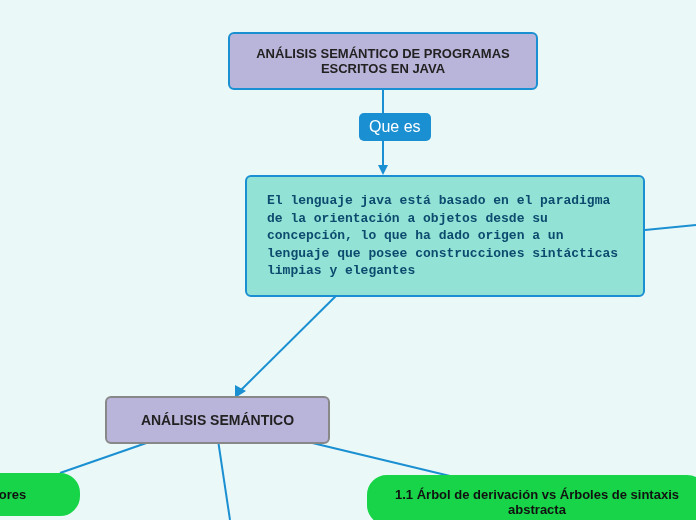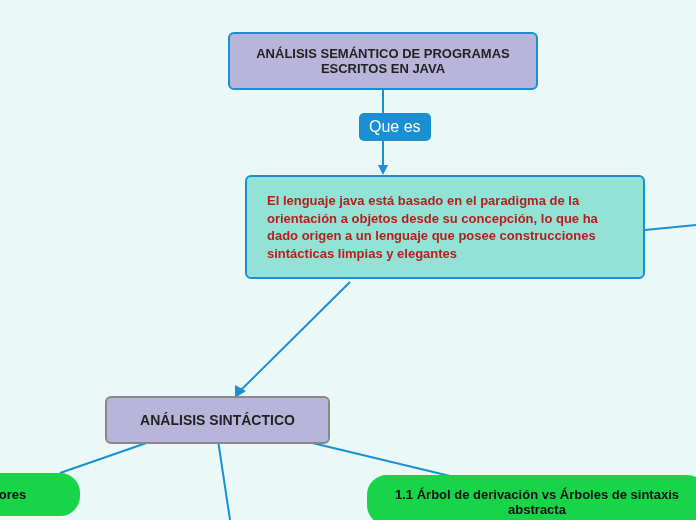--- a/index.html
+++ b/index.html
@@ -24,28 +24,29 @@
       background: #b9b4d9;
       border-color: #1a8fd1;
       color: #222;
       left: 228px;
       top: 32px;
       width: 310px;
     }
     .node-desc {
       background: #92e3d6;
       border-color: #1a8fd1;
-      color: #b91c1c;
+      color: #0c4a6e;
       left: 245px;
       top: 175px;
       width: 400px;
       text-align: left;
       padding: 15px 20px;
       font-size: 13px;
       line-height: 1.35;
+      font-family: Liberation Mono, monospace;
     }
     .node-analysis {
       background: #b9b4d9;
       border-color: #888;
       color: #222;
       left: 105px;
       top: 396px;
       width: 225px;
       padding: 14px 18px;
       font-size: 14px;
@@ -130,21 +131,21 @@
 
 <div class="edge-label edge-label-quees">
   <span>Que es</span>
 </div>
 
 <div class="node node-desc">
   <span>El lenguaje java está basado en el paradigma de la orientación a objetos desde su concepción, lo que ha dado origen a un lenguaje que posee construcciones sintácticas limpias y elegantes</span>
 </div>
 
 <div class="node node-analysis">
-  <span>ANÁLISIS SINTÁCTICO</span>
+  <span>ANÁLISIS SEMÁNTICO</span>
 </div>
 
 <div class="node node-adores">
   <span>adores</span>
 </div>
 
 <div class="node node-arbol">
   <span>1.1 Árbol de derivación vs Árboles de sintaxis abstracta</span>
 </div>
 

